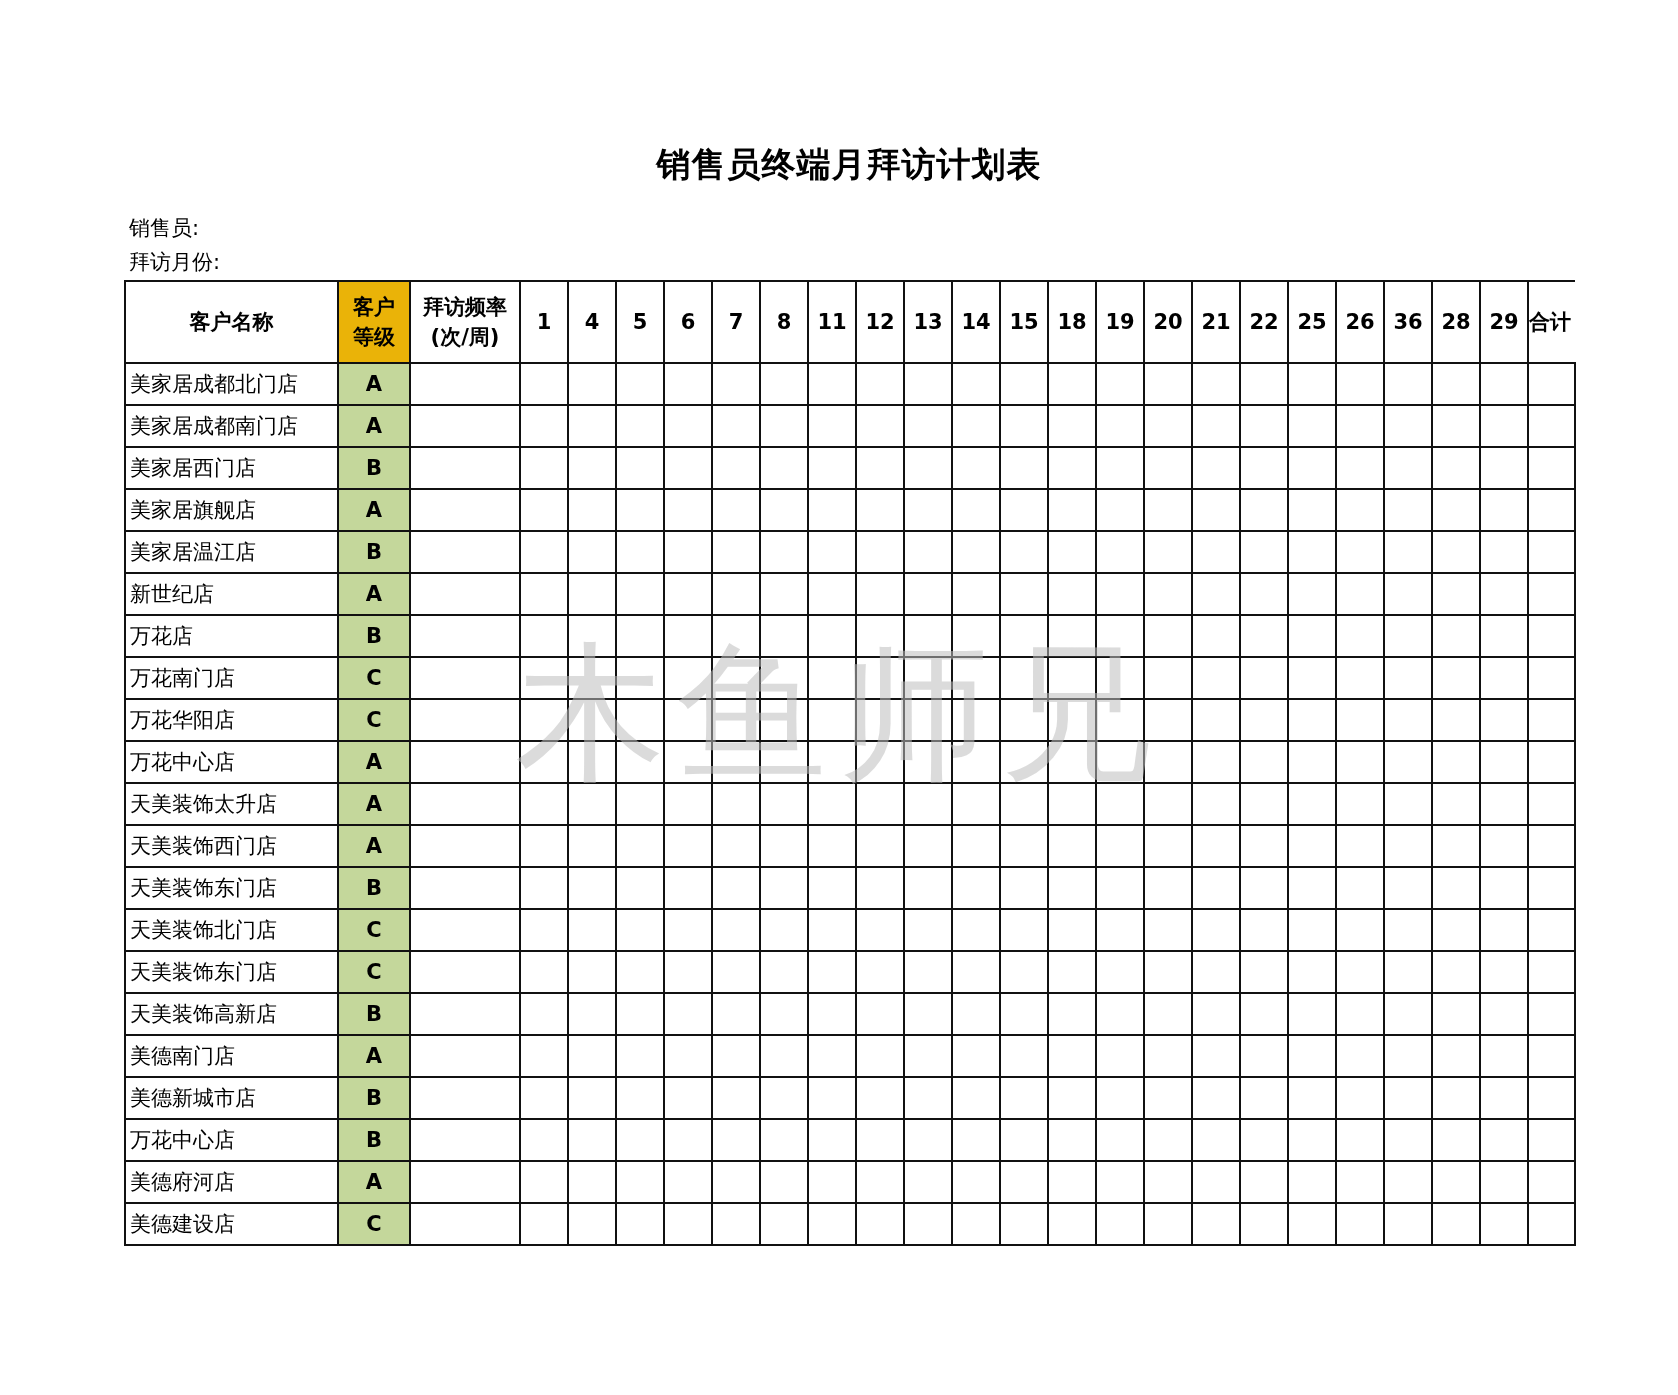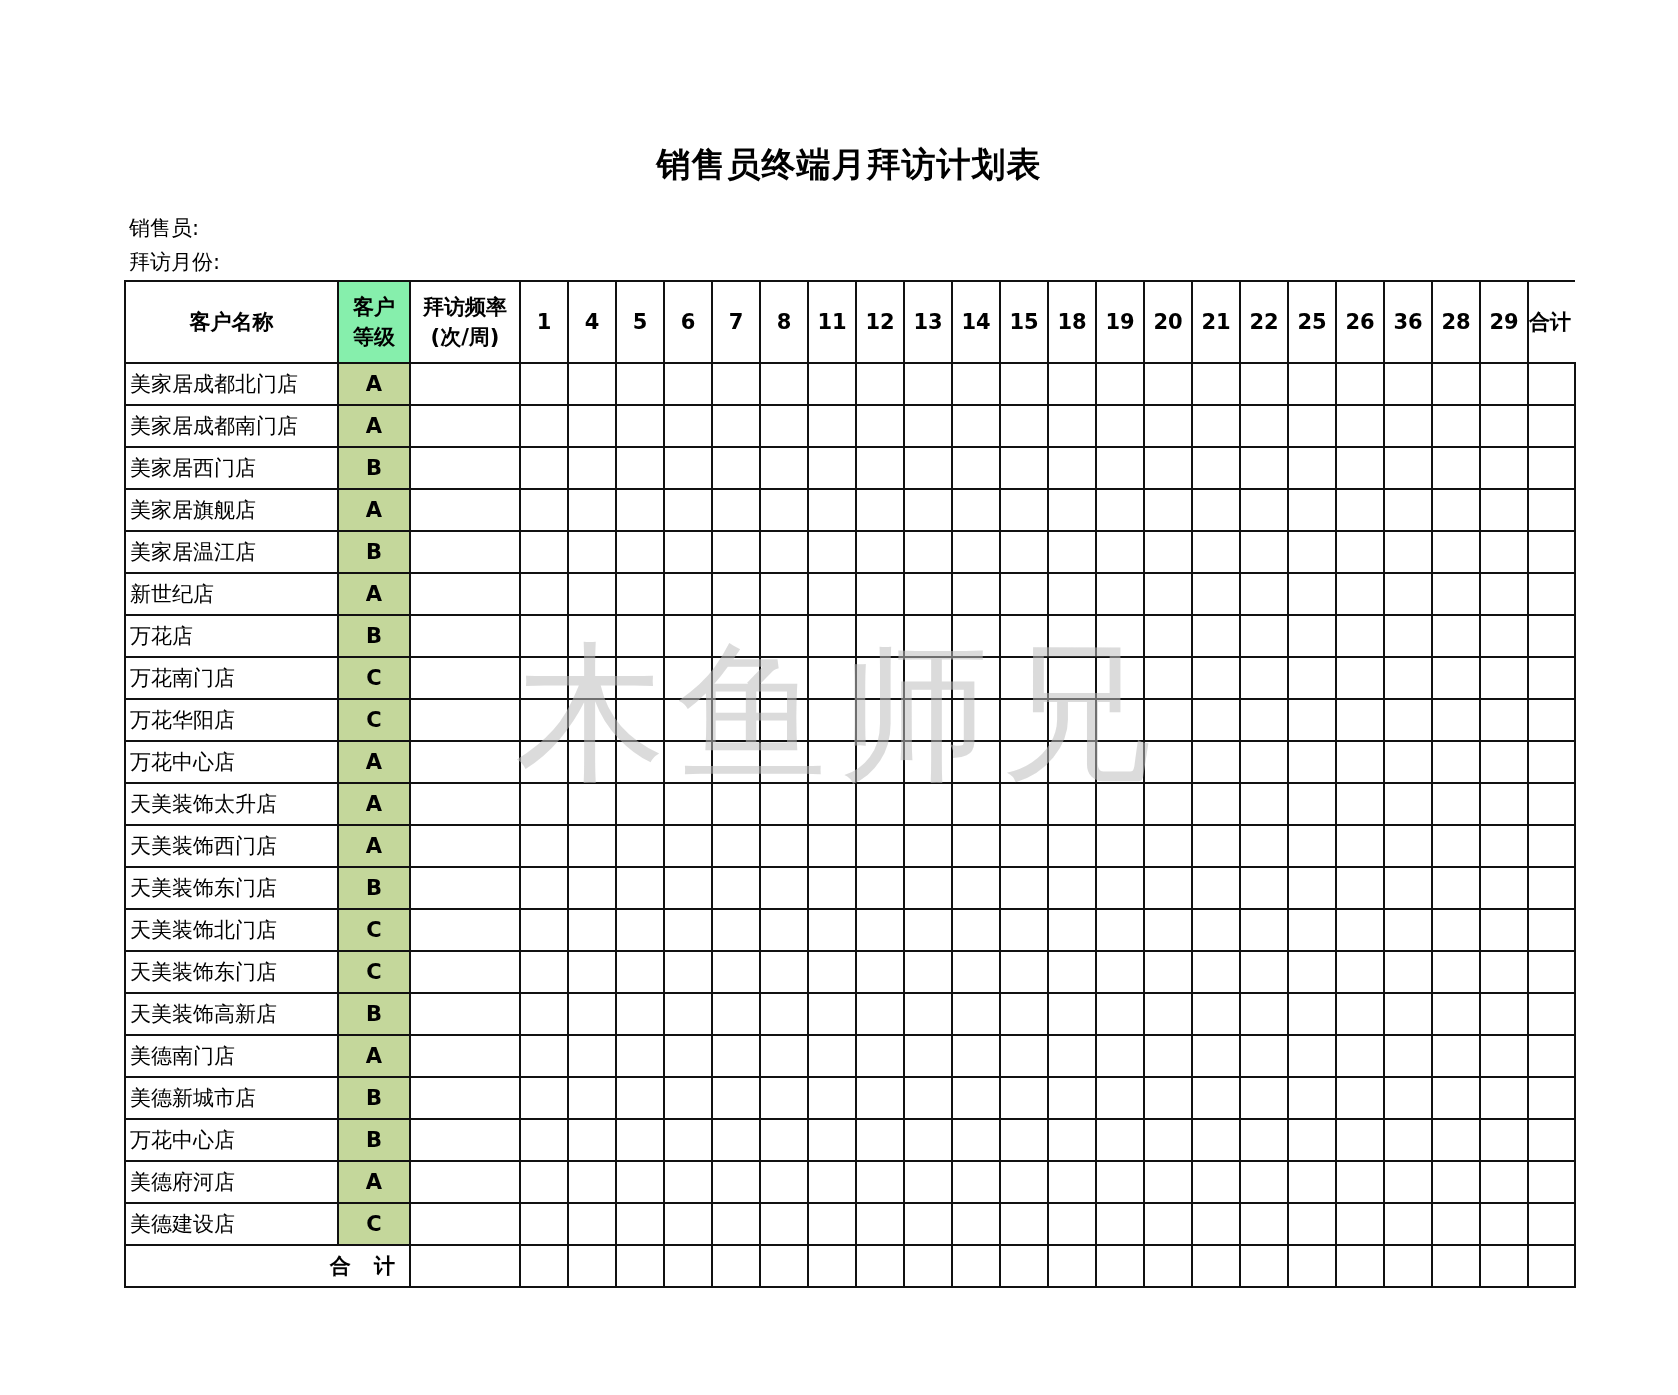--- a/index.html
+++ b/index.html
@@ -13,21 +13,21 @@
   table.sheet thead th{height:80px;font-size:21px;font-weight:bold;text-align:center;line-height:30px;}
   table.sheet tbody td{height:40px;}
   .col-name{width:211px;}
   .col-grade{width:70px;}
   .col-freq{width:108px;margin-top:16px;}
   .col-day{width:46px;}
   .col-total{width:46px;}
   .grade-cell{background:#c4d79b;text-align:center;font-weight:bold;font-size:21px;}
   .name-cell{font-weight:normal;font-size:21px;text-align:left;padding-left:4px !important;}
   .total-label{text-align:right;font-weight:bold;font-size:21px;padding-right:6px !important;letter-spacing:8px;}
-  th.grade-head{background:#86efac;}
+  th.grade-head{background:#eab308;}
   th.total-head{text-align:left !important;border-right:none !important;}
   td.last-col{border-right:2px solid #111;}
   .watermark{position:absolute;left:515px;top:615px;font-size:150px;color:rgba(190,190,190,0.55);letter-spacing:12px;pointer-events:none;font-family:"DejaVu Sans",sans-serif;font-weight:normal;}
 </style>
 </head>
 <body>
 
 <div class="title">销售员终端月拜访计划表</div>
 <div class="meta salesperson">销售员:</div>
 <div class="meta month">拜访月份:</div>
@@ -630,42 +630,16 @@
         <td></td>
         <td></td>
         <td></td>
         <td></td>
         <td></td>
         <td></td>
         <td></td>
         <td></td>
         <td class="last-col"></td>
       </tr>
-      <tr>
-        <td colspan="2" class="total-label">合 计</td>
-        <td></td>
-        <td></td>
-        <td></td>
-        <td></td>
-        <td></td>
-        <td></td>
-        <td></td>
-        <td></td>
-        <td></td>
-        <td></td>
-        <td></td>
-        <td></td>
-        <td></td>
-        <td></td>
-        <td></td>
-        <td></td>
-        <td></td>
-        <td></td>
-        <td></td>
-        <td></td>
-        <td></td>
-        <td></td>
-        <td class="last-col"></td>
-      </tr>
     </tbody>
 </table>
 
 <div class="watermark">木鱼师兄</div>
 
 </body></html>

